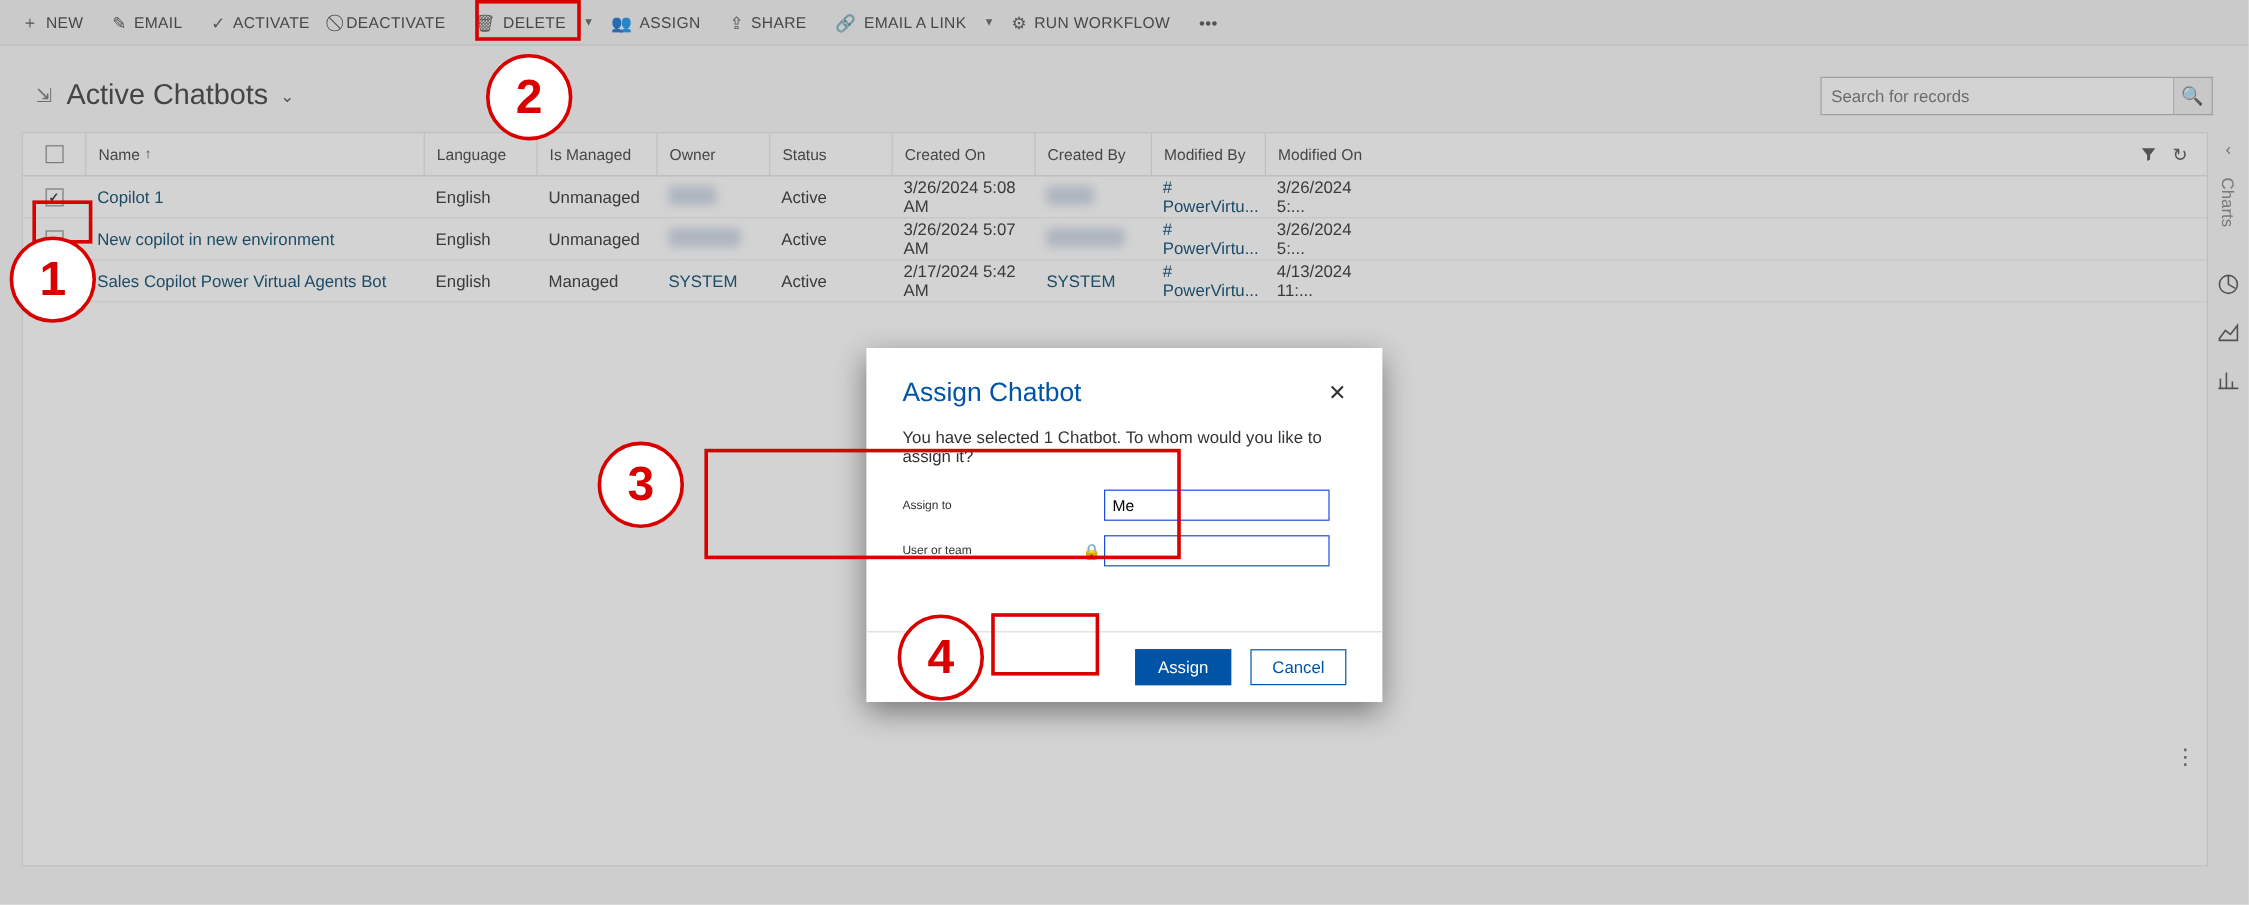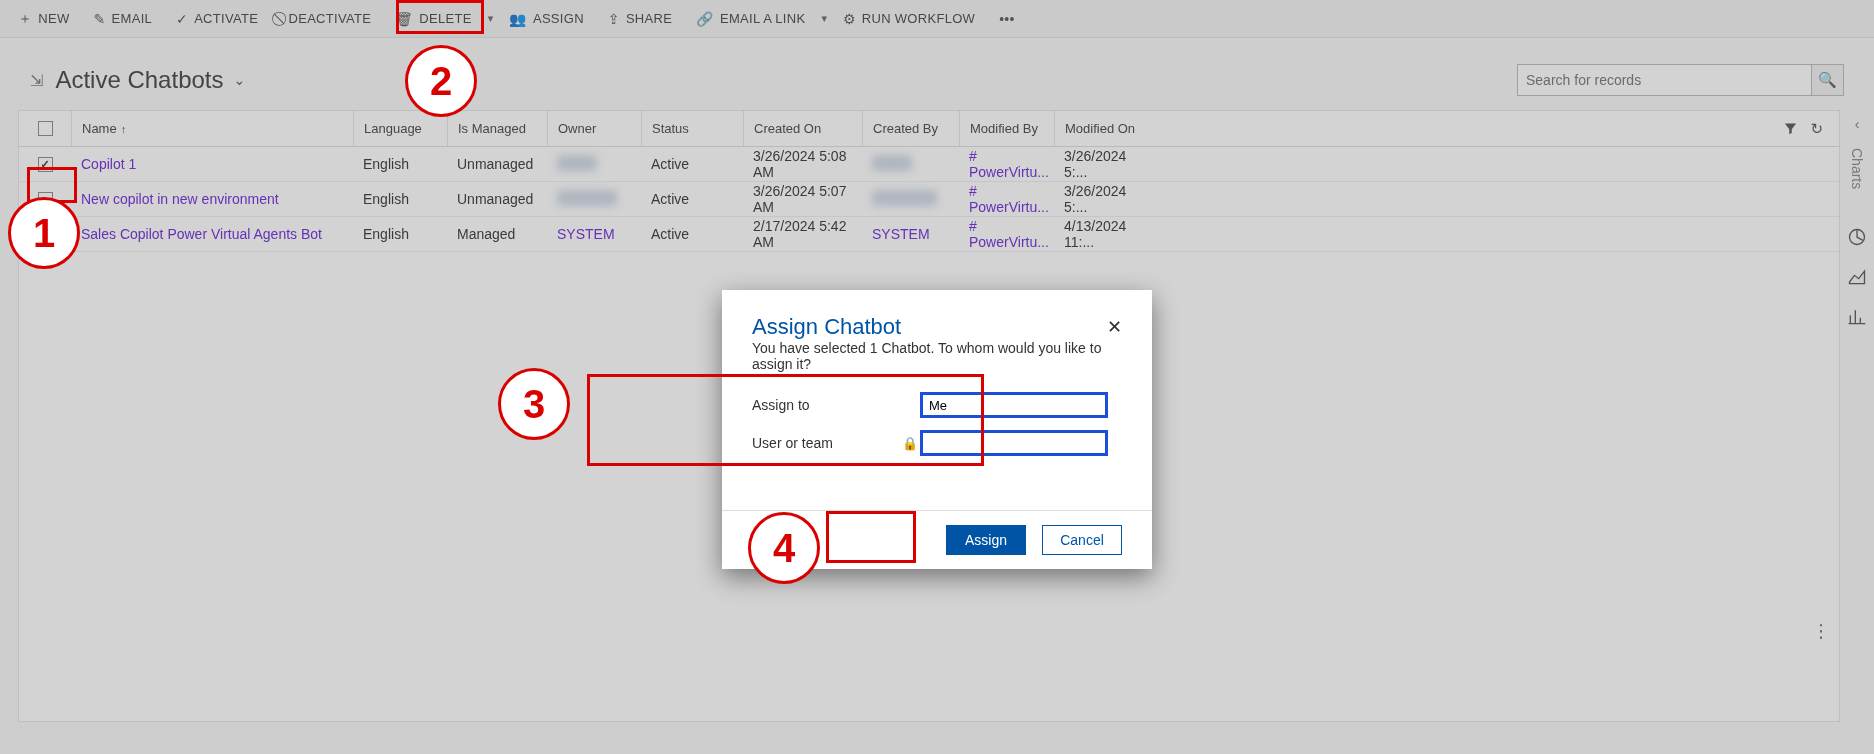--- a/index.html
+++ b/index.html
@@ -45,39 +45,39 @@
   .col-status { width: 102px; }
   .col-created { width: 119px; }
   .col-createdby { width: 97px; }
   .col-modby { width: 95px; }
   .col-modon { width: 95px; }
 
   
   .grid-row { display: flex; align-items: center; height: 35px; border-bottom: 1px solid #eee; font-size: 14px; }
   .gr-cell { padding: 0 10px; }
   .gr-chk { width: 52px; display: flex; justify-content: center; }
-  .link-cell { color: #6d28d9; }
+  .link-cell { color: #0c4a6e; }
   .blurred { filter: blur(4px); background: #cfd8e6; border-radius: 3px; color: transparent; display: inline-block; height: 16px;}
 
   
   .chk { width: 15px; height: 15px; border: 1px solid #888; background: #fff; display: flex; align-items: center; justify-content: center; font-size: 11px; color: #333; }
   .chk.checked::after { content: "✓"; font-weight: bold; }
 
   
   .dialog-backdrop { position: absolute; inset: 0; z-index: 20; display: flex; align-items: flex-start; justify-content: center; pointer-events: none; border-radius: 18px; }
   .dialog { margin-top: 290px; width: 430px; background: #fff; box-shadow: 0 8px 24px rgba(0,0,0,0.45); pointer-events: auto; }
   .dialog-inner { padding: 24px 30px 4px 30px; }
   .dialog-title { color: #0054a6; font-size: 22px; font-weight: 400; display: flex; justify-content: space-between; align-items: center; }
   .dialog-close { color: #333; font-size: 18px; cursor: pointer; }
-  .dialog-msg { font-size: 14px; color: #333; }
+  .dialog-msg { margin-top: 16px; font-size: 14px; color: #333; }
   .dialog-fields { margin-top: 20px; }
   .drow { display: flex; align-items: center; margin-bottom: 12px; }
-  .dlabel { width: 150px; font-size: 14px; color: #333; }
+  .dlabel { width: 150px; font-size: 10px; color: #333; }
   .dlock { width: 18px; font-size: 13px; color: #666; }
-  .dinput { width: 188px; height: 26px; border: 3px solid #1d4ed8; padding: 0 6px; font-size: 13px; }
+  .dinput { width: 188px; height: 26px; border: 1px solid #1d4ed8; padding: 0 6px; font-size: 13px; }
   .dialog-footer { border-top: 1px solid #ddd; padding: 14px 30px; display: flex; justify-content: flex-end; gap: 16px; margin-top: 38px;}
   .btn-primary { background: #0054a6; color: #fff; border: 1px solid #0054a6; width: 80px; height: 30px; font-size: 14px; cursor: pointer; }
   .btn-secondary { background: #fff; color: #0054a6; border: 1px solid #0054a6; width: 80px; height: 30px; font-size: 14px; cursor: pointer; }
 
   
   .anno-box { position: absolute; border: 3px solid #d90000; z-index: 30; pointer-events: none; }
   .anno-circle { position: absolute; width: 72px; height: 72px; border-radius: 50%; border: 3px solid #d90000; background: #fff; display: flex; align-items: center; justify-content: center; font-size: 40px; font-weight: 700; color: #d90000; z-index: 31; pointer-events: none; }
 
   .more-vert { position: absolute; right: 44px; bottom: 112px; font-size: 18px; color: #666; }
   svg { display: block; }

